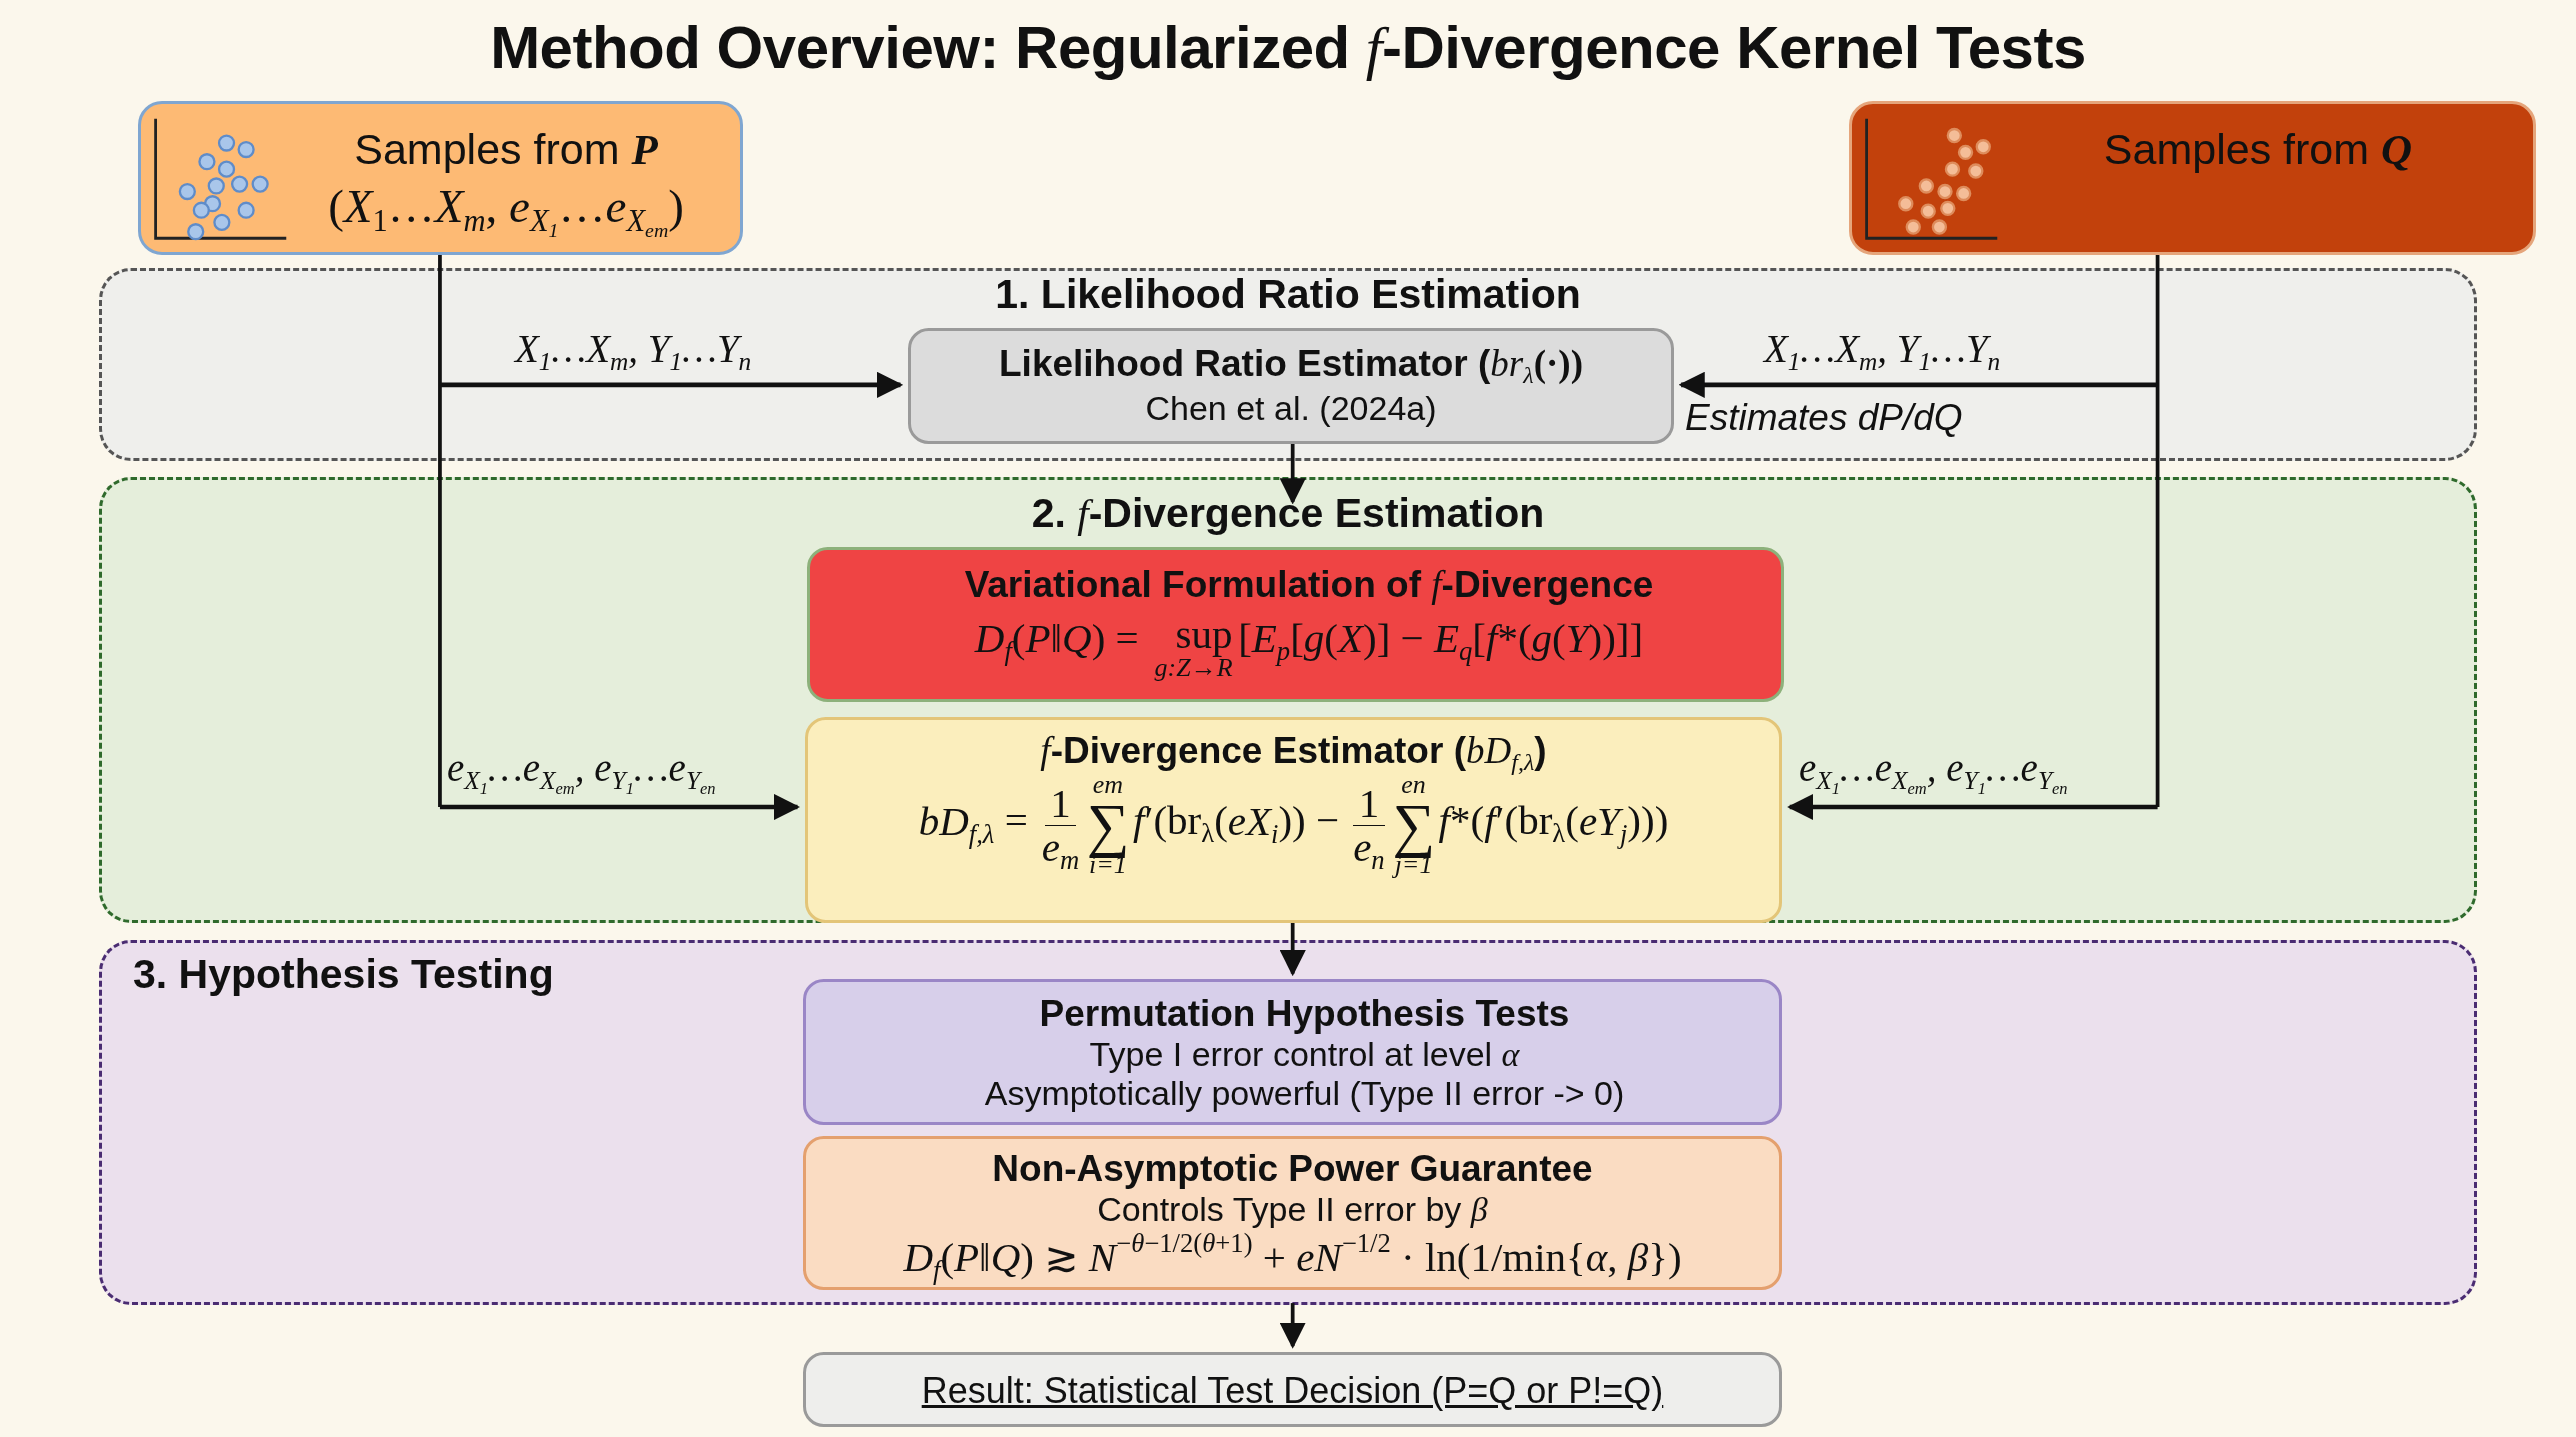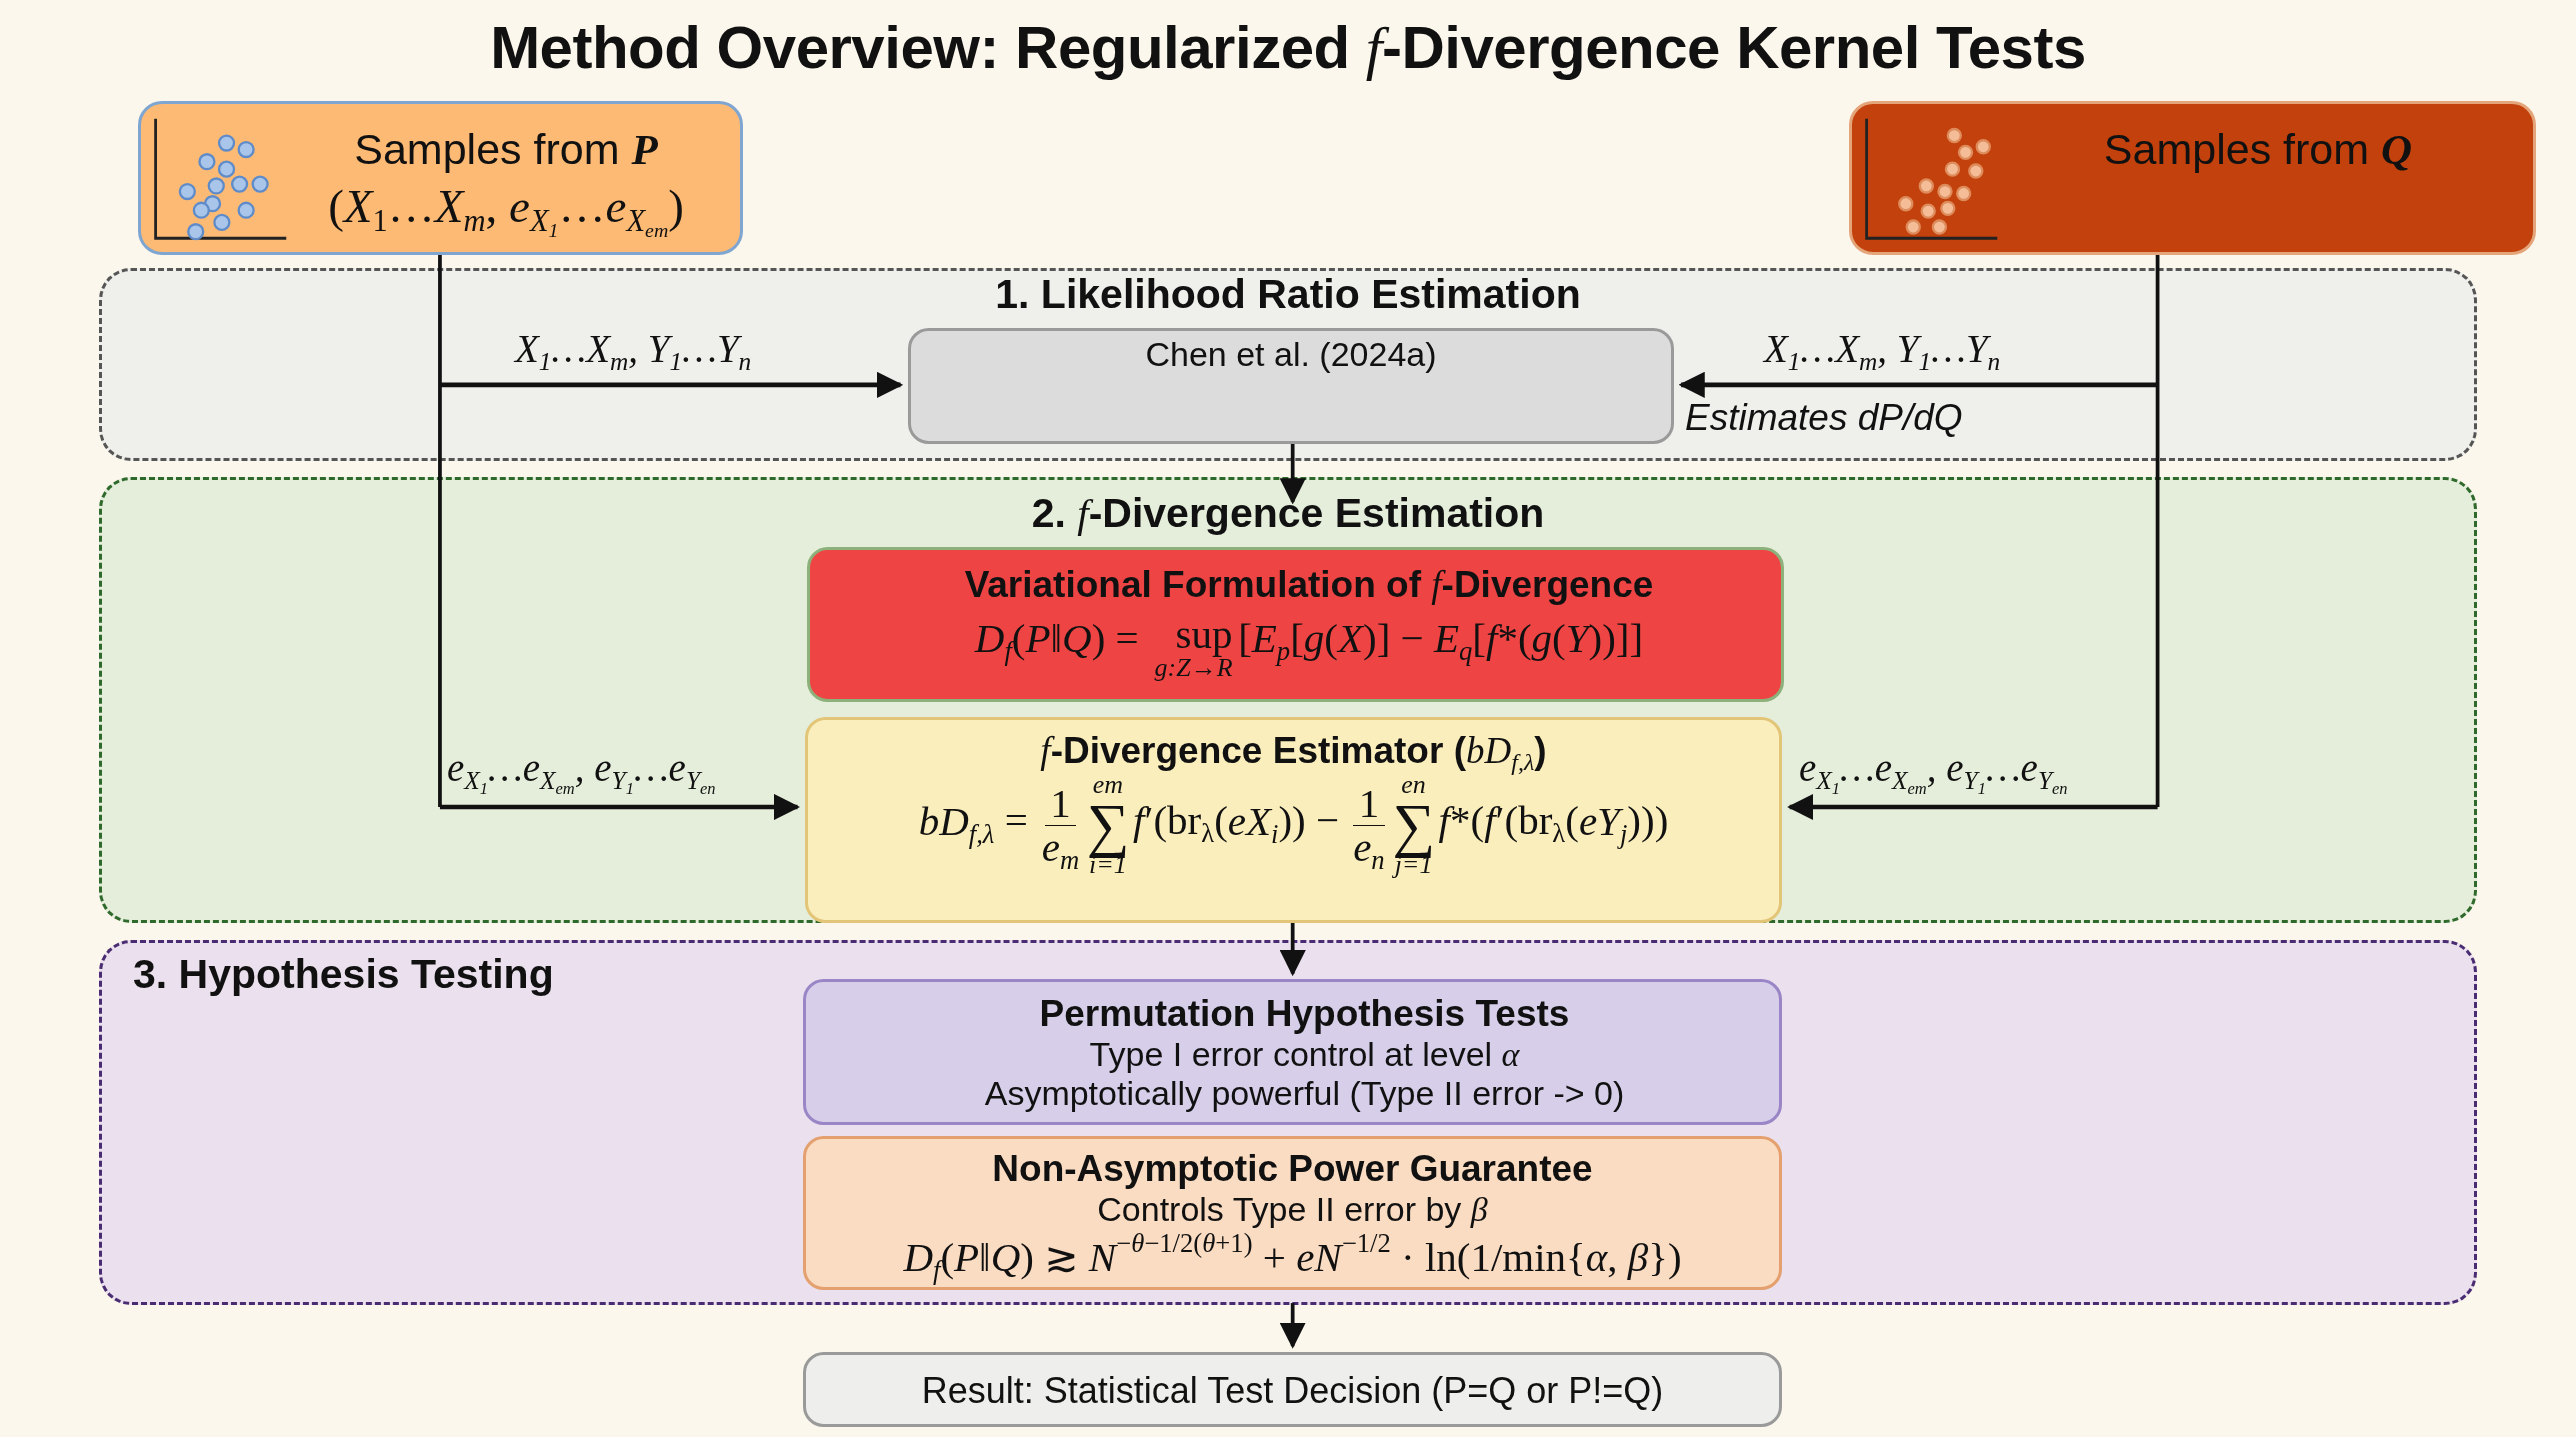--- a/index.html
+++ b/index.html
@@ -37,21 +37,21 @@
   .sec3 { left: 99px; top: 940px; width: 2378px; height: 365px; background: #ebe0ed; border-color: #4a2c72; }
   .sec-title { font-size: 41px; font-weight: bold; }
 
   
   .box { border-radius: 20.6px; border: 3.7px solid; box-sizing: border-box; text-align: center; }
   .box-lre { left: 908px; top: 328px; width: 766px; height: 116px; background: #dcdcdc; border-color: #9a9a9a; }
   .box-var { left: 807px; top: 547px; width: 977px; height: 155px; background: #ef4444; border-color: #8db17b; padding-left: 27px; }
   .box-est { left: 805px; top: 717px; width: 977px; height: 206px; background: #fbeebd; border-color: #e3c578; }
   .box-perm { left: 803px; top: 979px; width: 979px; height: 146px; background: #d7cfea; border-color: #9a86c6; padding-left: 24px; }
   .box-nonasym { left: 803px; top: 1136px; width: 979px; height: 154px; background: #fadcc2; border-color: #e4a06e; }
-  .box-result { left: 803px; top: 1352px; width: 979px; height: 75px; background: #eeeeec; border-color: #9a9a9a; }
+  .box-result { left: 803px; top: 1352px; width: 979px; height: 75px; background: #eeeeec; border-color: #9a9a9a; text-decoration: underline; }
   .box-h { font-size: 37px; font-weight: bold; }
   .box-s { font-size: 34px; }
   .eq { font-family: "Liberation Serif", serif; font-size: 41px; }
 
   .label { font-family: "Liberation Serif", serif; font-style: italic; font-size: 39px; }
   sub { font-size: 0.65em; vertical-align: -0.3em; line-height: 0; }
   sup { font-size: 0.65em; vertical-align: 0.7em; line-height: 0; }
 
   svg.wires { position: absolute; left: 0; top: 0; width: 2576px; height: 1438px; pointer-events: none; }
 
@@ -151,20 +151,23 @@
   <div class="sample-text sample-line1">
     <span>Samples from </span><b class="math">Q</b>
   </div>
 </div>
 
 <div class="abs label" style="left:515px;top:326px;"><i>X</i><sub>1</sub>…<i>X<sub>m</sub></i>, <i>Y</i><sub>1</sub>…<i>Y<sub>n</sub></i></div>
 <div class="abs label" style="left:1764px;top:326px;"><i>X</i><sub>1</sub>…<i>X<sub>m</sub></i>, <i>Y</i><sub>1</sub>…<i>Y<sub>n</sub></i></div>
 <div class="abs" style="left:1685px;top:397px;font-size:37px;font-style:italic;">Estimates dP/dQ</div>
 
 <div class="abs box box-lre">
+  <div class="box-h" style="margin-top:11.2px;">
+    <span>Likelihood Ratio Estimator (</span><span class="fi"><span>br</span><sub>λ</sub></span><span class="mathr">(·))</span>
+  </div>
   <div class="box-s" style="margin-top:3.7px;">Chen et al. (2024a)</div>
 </div>
 
 <div class="abs box box-var">
   <div class="box-h" style="margin-top:13px;">
     <span>Variational Formulation of </span><span class="fi">f</span><span>-Divergence</span>
   </div>
   <div class="eq" style="margin-top:7.5px;">
     <i>D<sub>f</sub></i>(<i>P</i>‖<i>Q</i>) =
     <span class="supwrap">

